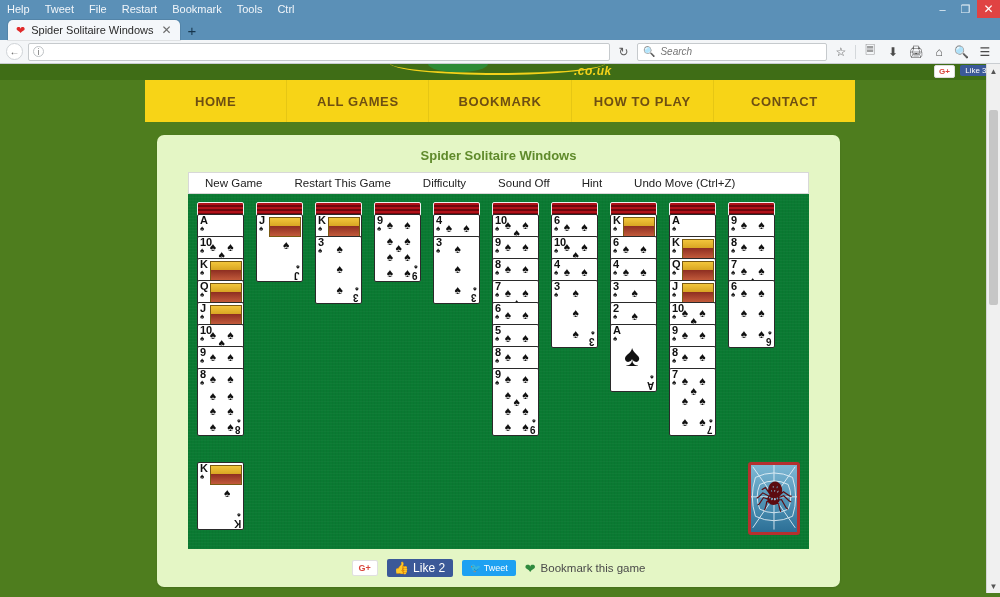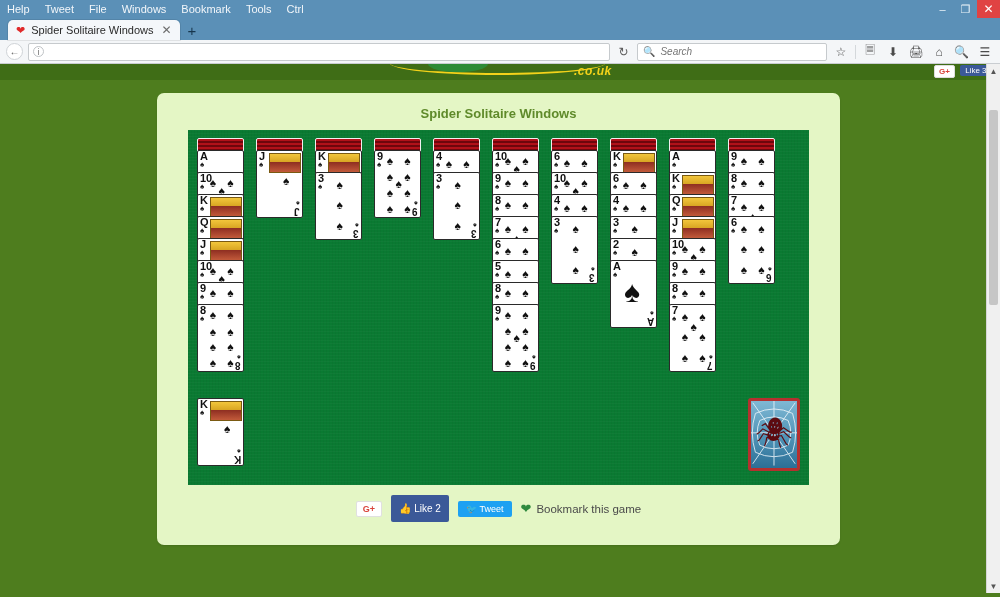--- a/index.html
+++ b/index.html
@@ -164,21 +164,21 @@
     position:absolute; left:50%; top:48%; transform:translate(-50%,-50%);
     font-size:30px; color:#5c0b10; line-height:1;
   }
   
   #footer{
     display:flex; align-items:center; justify-content:center; gap:9px;
     padding:10px 0 0 0;
   }
   .fgp{ background:#fff; border:1px solid #e0e0e0; color:#d9443b; font-size:9px;
         font-weight:bold; padding:2px 6px; border-radius:2px; }
-  .ffb{ background:#3b5998; color:#fff; font-size:10px; padding:8px 8px; border-radius:2px; }
+  .ffb{ background:#3b5998; color:#fff; font-size:12px; padding:2px 8px; border-radius:2px; }
   .ftw{ background:#1da1f2; color:#fff; font-size:9px; padding:3px 8px; border-radius:2px; }
   .fbm{ display:flex; align-items:center; gap:5px; font-size:11.5px; color:#4a4a4a; }
   .fbm .hrt{ color:#2f8a3e; font-size:13px; }
   
   #vscroll{
     position:absolute; right:0; top:0; width:14px; height:529px; background:#f0f0f0;
     border-left:1px solid #d6d6d6;
   }
   #vscroll .arr{ height:14px; display:flex; align-items:center; justify-content:center;
                  font-size:8px; color:#555; }
@@ -187,21 +187,21 @@
                    background:#c6c6c6; border-radius:2px; }
 </style>
 </head>
 <body>
 
 <div id="win-titlebar">
   <div id="menubar">
     <span class="mi">Help</span>
     <span class="mi">Tweet</span>
     <span class="mi">File</span>
-    <span class="mi">Windows</span>
+    <span class="mi">Restart</span>
     <span class="mi">Bookmark</span>
     <span class="mi">Tools</span>
     <span class="mi">Ctrl</span>
   </div>
   <div id="wincontrols">
     <div>–</div>
     <div>❐</div>
     <div class="close">✕</div>
   </div>
 </div>
@@ -238,25 +238,40 @@
 <div id="page">
 
   <div id="logostrip">
     <span class="swoop"></span>
     <span class="swoop2"></span>
     <span class="luk">.co.uk</span>
     <span class="gplus">G+</span>
     <span class="fblike">Like 37</span>
   </div>
 
+  <div id="mainnav">
+    <a href="#">HOME</a>
+    <a href="#">ALL GAMES</a>
+    <a href="#">BOOKMARK</a>
+    <a href="#">HOW TO PLAY</a>
+    <a href="#">CONTACT</a>
+  </div>
 
   <div id="panel">
     <div id="gametitle">Spider Solitaire Windows</div>
 
     <div id="gamewrap">
+      <div id="gametoolbar">
+        <span class="gt">New Game</span>
+        <span class="gt">Restart This Game</span>
+        <span class="gt">Difficulty</span>
+        <span class="gt">Sound Off</span>
+        <span class="gt">Hint</span>
+        <span class="gt">Undo Move (Ctrl+Z)</span>
+      </div>
 
       <div id="board">
         <div id="columns-host">
             <div class="col" style="left: 9px;">
               <div class="card back" style="top: 0px;"></div>
               <div class="card" style="top: 12px; z-index: 10;">
                 <div class="rank">A</div>
                 <div class="rs">♠</div>
                 <div class="pips"></div>
               </div>

